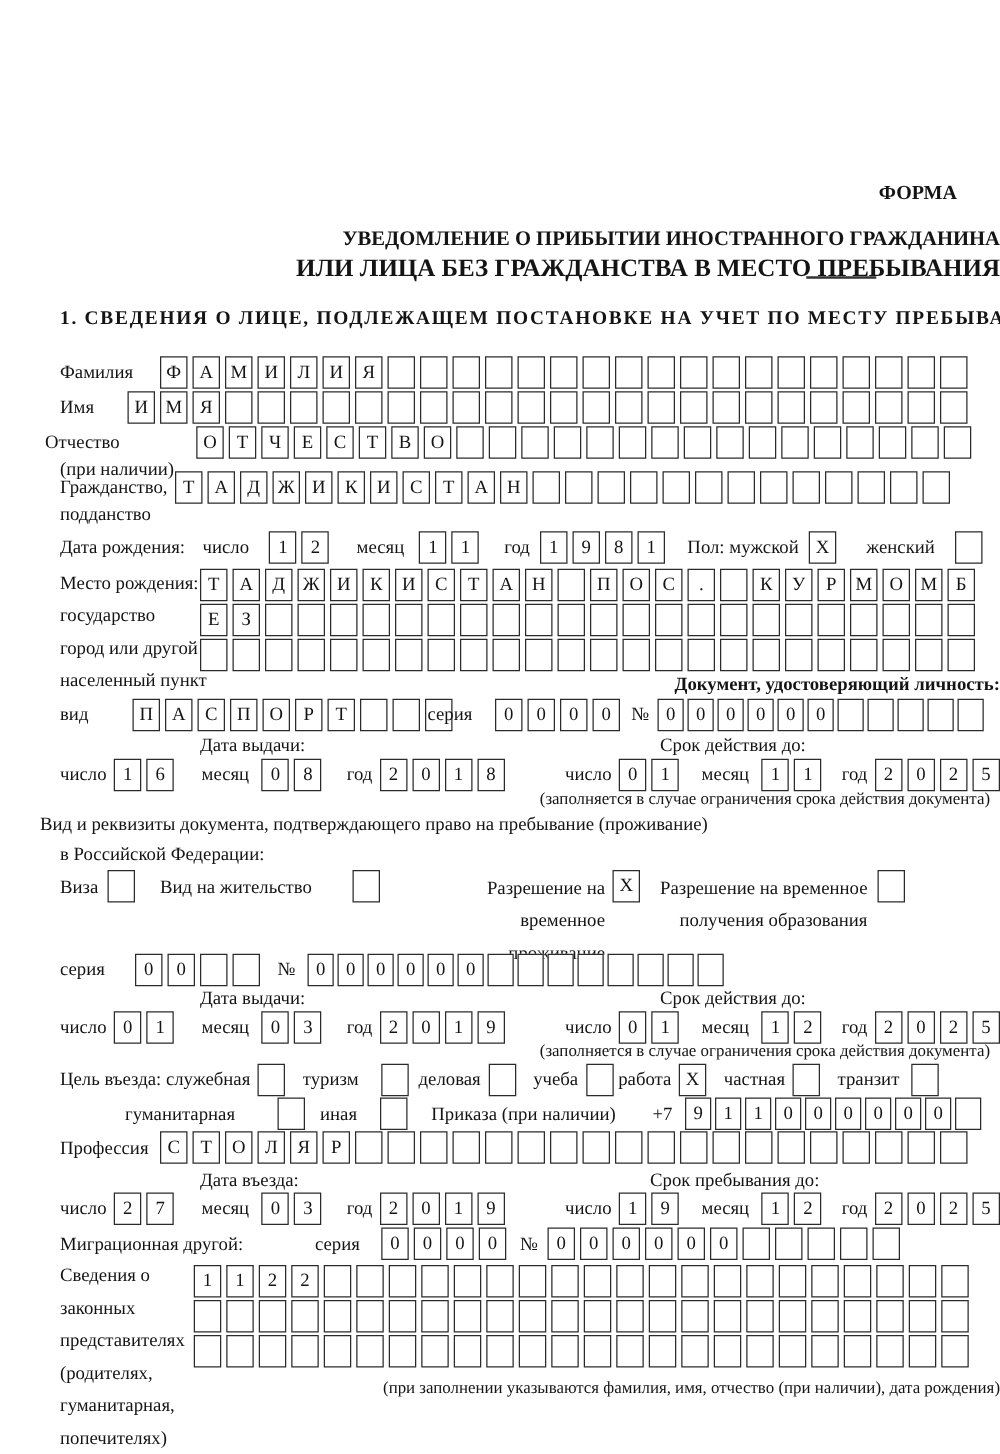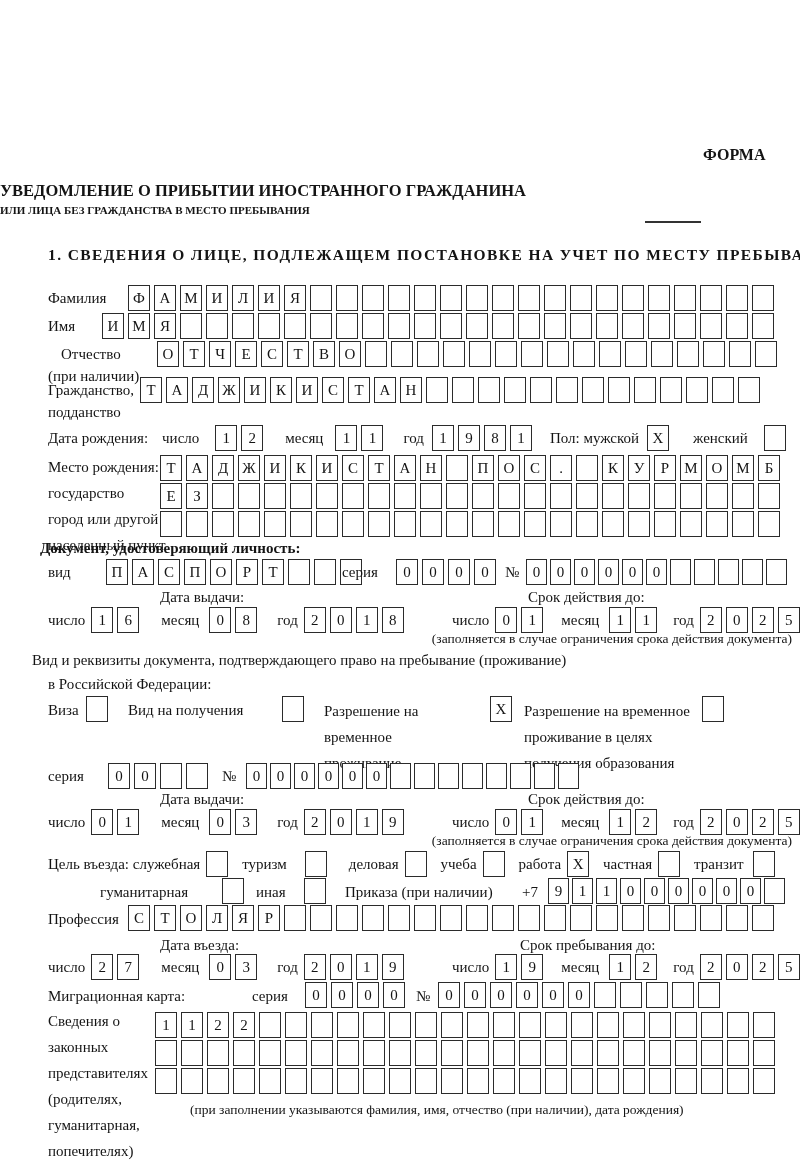--- a/index.html
+++ b/index.html
@@ -6,21 +6,21 @@
   html,body { background:#fff; }
   .page {
     position:relative; width:800px; height:1163px; background:#ffffff;
     font-family:"Liberation Serif", serif; color:#141414; overflow:hidden;
   }
   .abs { position:absolute; }
   .lbl  { font-size:15px; white-space:nowrap; }
   .lbl14 { font-size:14px; white-space:nowrap; }
   .lbl13 { font-size:13.5px; white-space:nowrap; }
   .b { font-weight:bold; }
-  .center { text-align:left; }
+  .center { text-align:right; }
   .cells { display:flex; }
   .cell {
     flex:0 0 auto; width:22px; height:26px; border:1.6px solid #2b2b2b;
     margin-right:4px; display:flex; align-items:center; justify-content:center;
     font-size:15px; background:#fff;
   }
   .tight .cell { width:21px; margin-right:3px; }
   .rowflex { display:flex; align-items:flex-start; }
   .rowflex .lbl { padding-top:5px; }
   .note { font-size:13.5px; }
@@ -28,21 +28,21 @@
 </style>
 </head>
 <body>
 
 <div class="page">
 
 
   <div class="abs b" style="left:703px;top:146px;font-size:16px">ФОРМА</div>
 
   <div class="abs b center" style="left:0;top:181px;width:800px;font-size:16.5px">УВЕДОМЛЕНИЕ О ПРИБЫТИИ ИНОСТРАННОГО ГРАЖДАНИНА</div>
-  <div class="abs b center" style="left:0;top:204px;width:800px;font-size:11px">ИЛИ ЛИЦА БЕЗ ГРАЖДАНСТВА В МЕСТО ПРЕБЫВАНИЯ</div>
+  <div class="abs b center" style="left:0;top:204px;width:800px;font-size:20px">ИЛИ ЛИЦА БЕЗ ГРАЖДАНСТВА В МЕСТО ПРЕБЫВАНИЯ</div>
   <div class="abs" style="left:645px;top:221px;width:56px;border-bottom:2px solid #333"></div>
 
   <div class="abs b" style="left:48px;top:246px;font-size:15.5px;letter-spacing:1.4px;white-space:nowrap">1. СВЕДЕНИЯ О ЛИЦЕ, ПОДЛЕЖАЩЕМ ПОСТАНОВКЕ НА УЧЕТ ПО МЕСТУ ПРЕБЫВАНИЯ</div>
 
   <div class="abs lbl" style="left:48px;top:290px">Фамилия</div>
   <div class="abs cells" style="left:128px;top:285px">
       <span class="cell">Ф</span>
       <span class="cell">А</span>
       <span class="cell">М</span>
       <span class="cell">И</span>
@@ -92,21 +92,21 @@
       <span class="cell"></span>
       <span class="cell"></span>
       <span class="cell"></span>
       <span class="cell"></span>
       <span class="cell"></span>
       <span class="cell"></span>
       <span class="cell"></span>
       <span class="cell"></span>
     </div>
 
-  <div class="abs lbl" style="left:61px;top:346px">Отчество</div>
+  <div class="abs lbl" style="left:36px;top:346px">Отчество</div>
   <div class="abs lbl" style="left:48px;top:368px">(при наличии)</div>
   <div class="abs cells" style="left:157px;top:341px">
       <span class="cell">О</span>
       <span class="cell">Т</span>
       <span class="cell">Ч</span>
       <span class="cell">Е</span>
       <span class="cell">С</span>
       <span class="cell">Т</span>
       <span class="cell">В</span>
       <span class="cell">О</span>
@@ -350,36 +350,35 @@
 
   <div class="abs note" style="left:302px;top:631px;width:490px;text-align:right">(заполняется в случае ограничения срока действия документа)</div>
 
   <div class="abs lbl" style="left:32px;top:652px">Вид и реквизиты документа, подтверждающего право на пребывание (проживание)</div>
   <div class="abs lbl" style="left:48px;top:676px">в Российской Федерации:</div>
 
   <div class="abs lbl" style="left:48px;top:702px">Виза</div>
   <div class="abs cells" style="left:86px;top:696px">
       <span class="cell"></span>
     </div>
-  <div class="abs lbl" style="left:128px;top:702px">Вид на получения</div>
+  <div class="abs lbl" style="left:128px;top:702px">Вид на жительство</div>
   <div class="abs cells" style="left:282px;top:696px">
       <span class="cell"></span>
     </div>
 
   <div class="abs center stack" style="left:324px;top:698px;width:160px;font-size:15px;line-height:20px">
     <div>Разрешение на временное</div>
     <div>проживание</div>
   </div>
   <div class="abs cells" style="left:490px;top:696px">
       <span class="cell">X</span>
     </div>
 
   <div class="abs center stack" style="left:524px;top:698px;width:170px;font-size:15px;line-height:20px">
     <div>Разрешение на временное</div>
-    <div>проживание в целях</div>
     <div>получения образования</div>
   </div>
   <div class="abs cells" style="left:702px;top:696px">
       <span class="cell"></span>
     </div>
 
   <div class="abs lbl" style="left:48px;top:768px">серия</div>
   <div class="abs cells" style="left:108px;top:763px">
       <span class="cell">0</span>
       <span class="cell">0</span>
@@ -450,29 +449,29 @@
 
   <div class="abs rowflex" style="left:48px;top:851px">
     <span class="lbl" style="margin-right:6px">Цель въезда: служебная</span>
     <span class="cells">
         <span class="cell"></span>
       </span>
     <span class="lbl" style="margin-left:10px;margin-right:18px">туризм</span>
     <span class="cells">
         <span class="cell"></span>
       </span>
-    <span class="lbl" style="margin-left:18px;margin-right:6px">деловая</span>
+    <span class="lbl" style="margin-left:4px;margin-right:6px">деловая</span>
     <span class="cells">
         <span class="cell"></span>
       </span>
     <span class="lbl" style="margin-left:10px;margin-right:6px">учеба</span>
     <span class="cells">
         <span class="cell"></span>
       </span>
-    <span class="lbl" style="margin-left:10px;margin-right:6px">работа</span>
+    <span class="lbl" style="margin-right:6px">работа</span>
     <span class="cells">
         <span class="cell">X</span>
       </span>
     <span class="lbl" style="margin-left:10px;margin-right:6px">частная</span>
     <span class="cells">
         <span class="cell"></span>
       </span>
     <span class="lbl" style="margin-left:10px;margin-right:10px">транзит</span>
     <span class="cells">
         <span class="cell"></span>
@@ -566,21 +565,21 @@
       </span>
     <span class="lbl" style="margin-left:12px;margin-right:6px">год</span>
     <span class="cells">
         <span class="cell">2</span>
         <span class="cell">0</span>
         <span class="cell">2</span>
         <span class="cell">5</span>
       </span>
   </div>
 
-  <div class="abs lbl" style="left:48px;top:988px">Миграционная карта:</div>
+  <div class="abs lbl" style="left:48px;top:988px">Миграционная другой:</div>
   <div class="abs lbl" style="left:252px;top:988px">серия</div>
   <div class="abs cells" style="left:305px;top:982px">
       <span class="cell">0</span>
       <span class="cell">0</span>
       <span class="cell">0</span>
       <span class="cell">0</span>
     </div>
   <div class="abs lbl" style="left:416px;top:988px">№</div>
   <div class="abs cells" style="left:438px;top:982px">
       <span class="cell">0</span>

